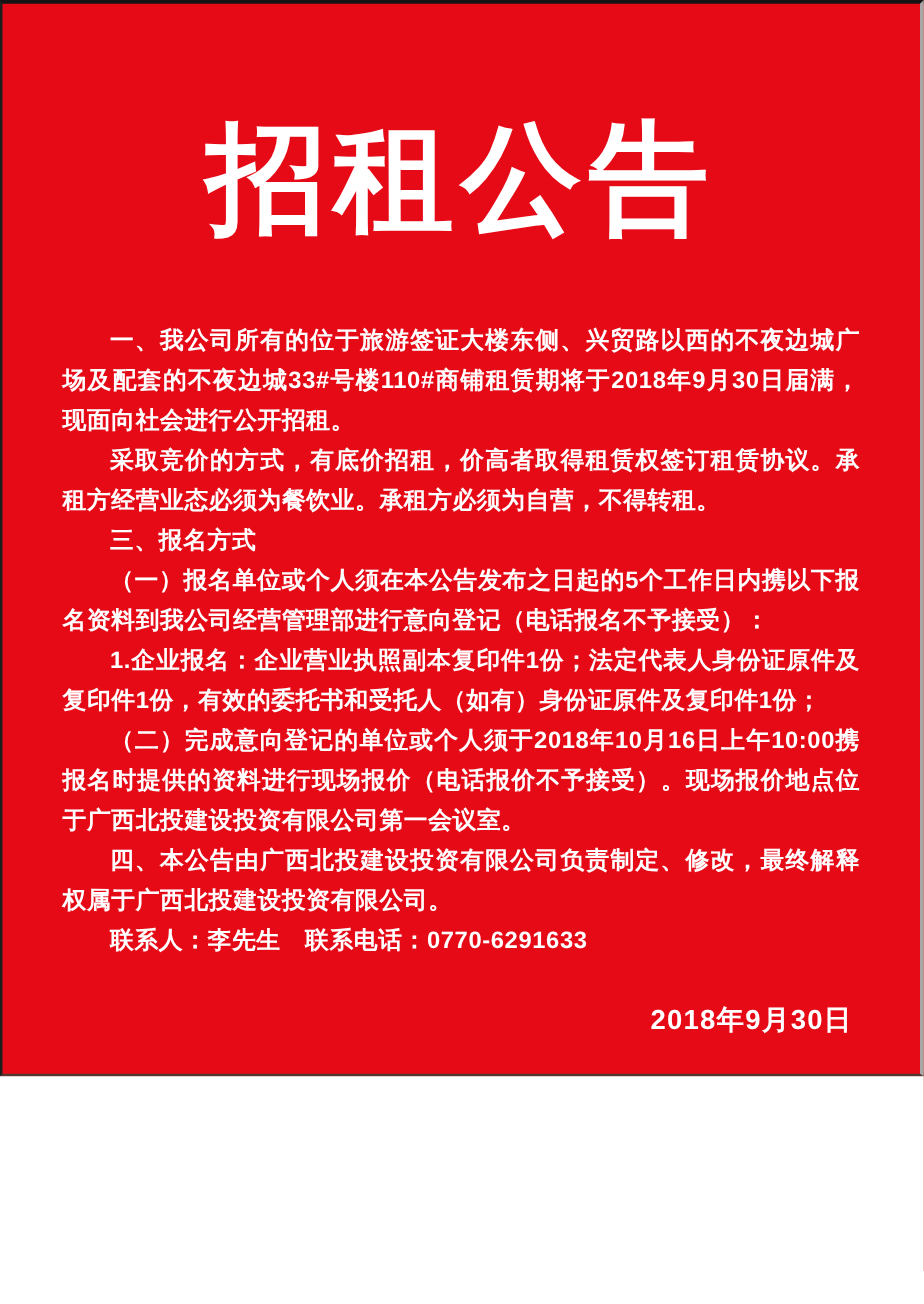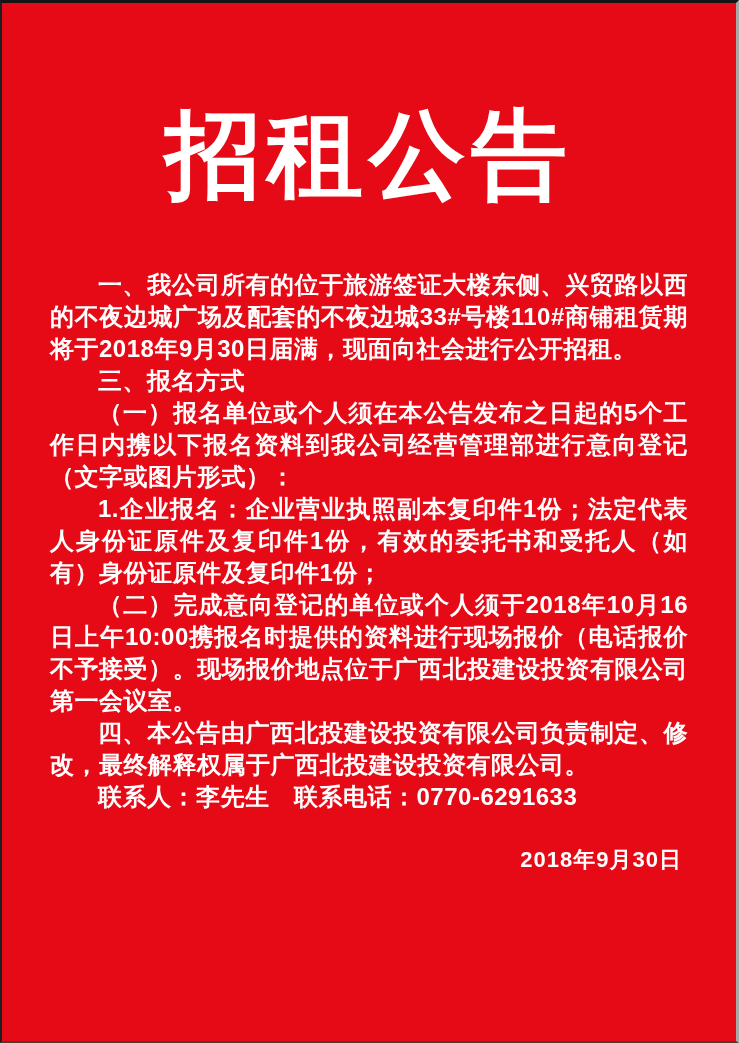--- a/index.html
+++ b/index.html
@@ -3,49 +3,49 @@
 <meta charset="utf-8">
 <style>
   html, body {
     margin: 0;
     padding: 0;
     background: #ffffff;
   }
   .poster {
     position: relative;
     width: 739px;
-    height: 1043px;
+    height: 861px;
     box-sizing: border-box;
     background: #e60a17;
     border-top: 3px solid #141414;
     border-left: 2px solid #1e1e1e;
     border-right: 3px solid #a8a8a8;
     border-bottom: 2px solid #523830;
     box-shadow: 0 3px 0 #bfb1a1;
-    padding: 16px 48px;
+    padding: 4px 48px;
     overflow: hidden;
     color: #ffffff;
     font-family: "Liberation Sans", "DejaVu Sans", sans-serif;
   }
   .title {
     margin: 82px 0 0 0;
     text-align: center;
     font-family: "Liberation Serif", "DejaVu Serif", serif;
     font-weight: 900;
     font-size: 96px;
     line-height: 110px;
     letter-spacing: 6px;
     white-space: nowrap;
   }
   .body {
     margin-top: 58px;
   }
   .body p {
     margin: 0;
-    font-size: 24px;
+    font-size: 19px;
     font-weight: bold;
     line-height: 32px;
     letter-spacing: 0.5px;
     text-indent: 2em;
     text-align: justify;
   }
   .signature {
     margin: 30px 6px 0 auto;
     width: max-content;
     text-align: center;
@@ -57,22 +57,23 @@
 </style>
 </head>
 <body>
 
 <div class="poster">
 
   <h1 class="title">招租公告</h1>
 
   <div class="body">
     <p>一、我公司所有的位于旅游签证大楼东侧、兴贸路以西的不夜边城广场及配套的不夜边城33#号楼110#商铺租赁期将于2018年9月30日届满，现面向社会进行公开招租。</p>
+    <p>采取竞价的方式，有底价招租，价高者取得租赁权签订租赁协议。承租方经营业态必须为餐饮业。承租方必须为自营，不得转租。</p>
     <p>三、报名方式</p>
-    <p>（一）报名单位或个人须在本公告发布之日起的5个工作日内携以下报名资料到我公司经营管理部进行意向登记（文字或图片形式）：</p>
+    <p>（一）报名单位或个人须在本公告发布之日起的5个工作日内携以下报名资料到我公司经营管理部进行意向登记（电话报名不予接受）：</p>
     <p>1.企业报名：企业营业执照副本复印件1份；法定代表人身份证原件及复印件1份，有效的委托书和受托人（如有）身份证原件及复印件1份；</p>
     <p>（二）完成意向登记的单位或个人须于2018年10月16日上午10:00携报名时提供的资料进行现场报价（电话报价不予接受）。现场报价地点位于广西北投建设投资有限公司第一会议室。</p>
     <p>四、本公告由广西北投建设投资有限公司负责制定、修改，最终解释权属于广西北投建设投资有限公司。</p>
     <p>联系人：李先生　联系电话：0770-6291633</p>
   </div>
 
   <div class="signature">
     <div>2018年9月30日</div>
   </div>
 

